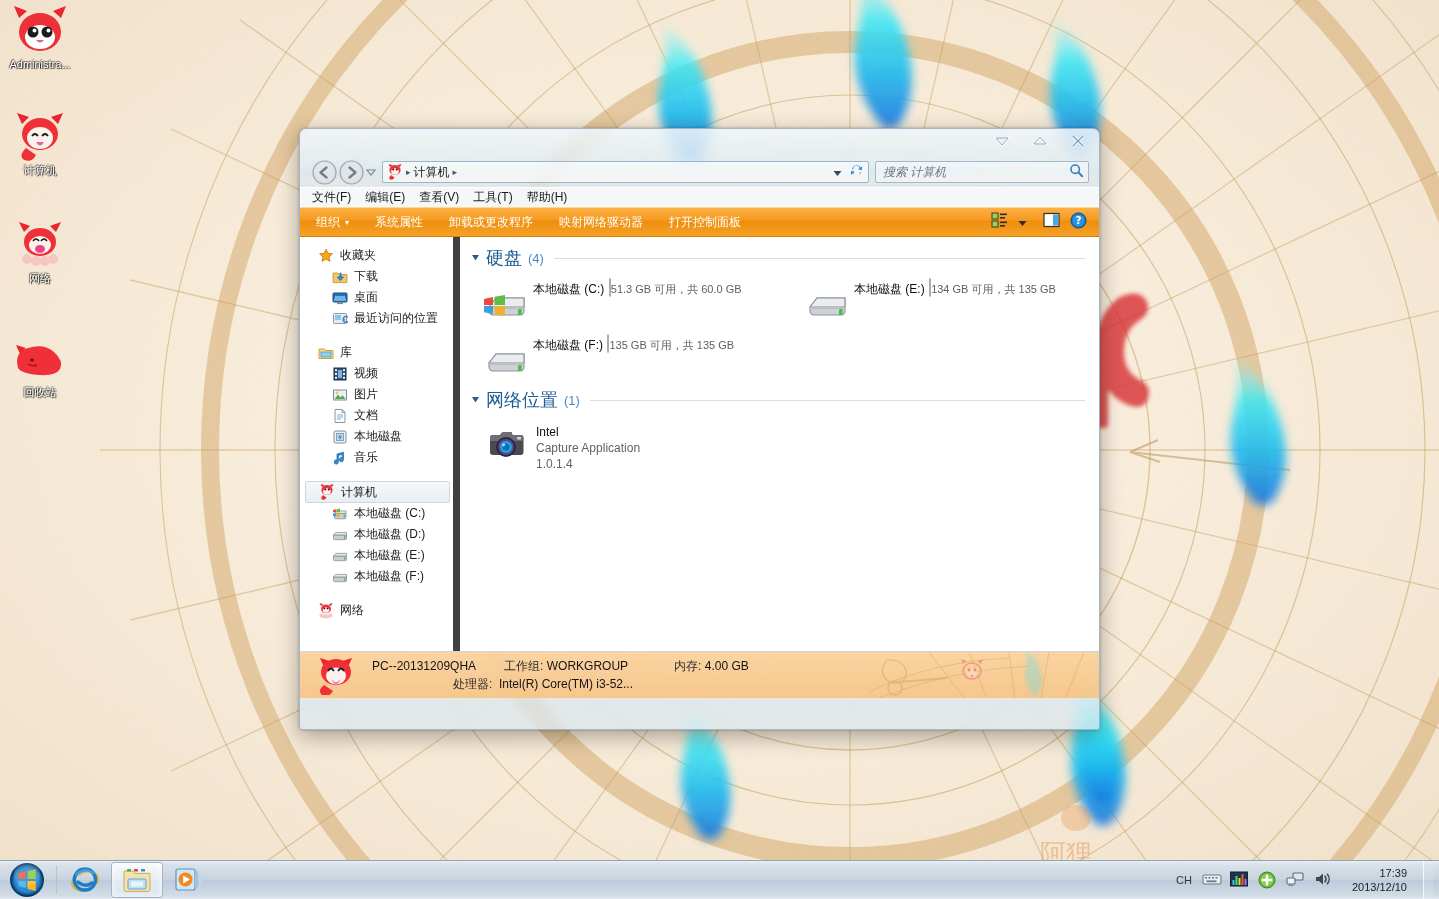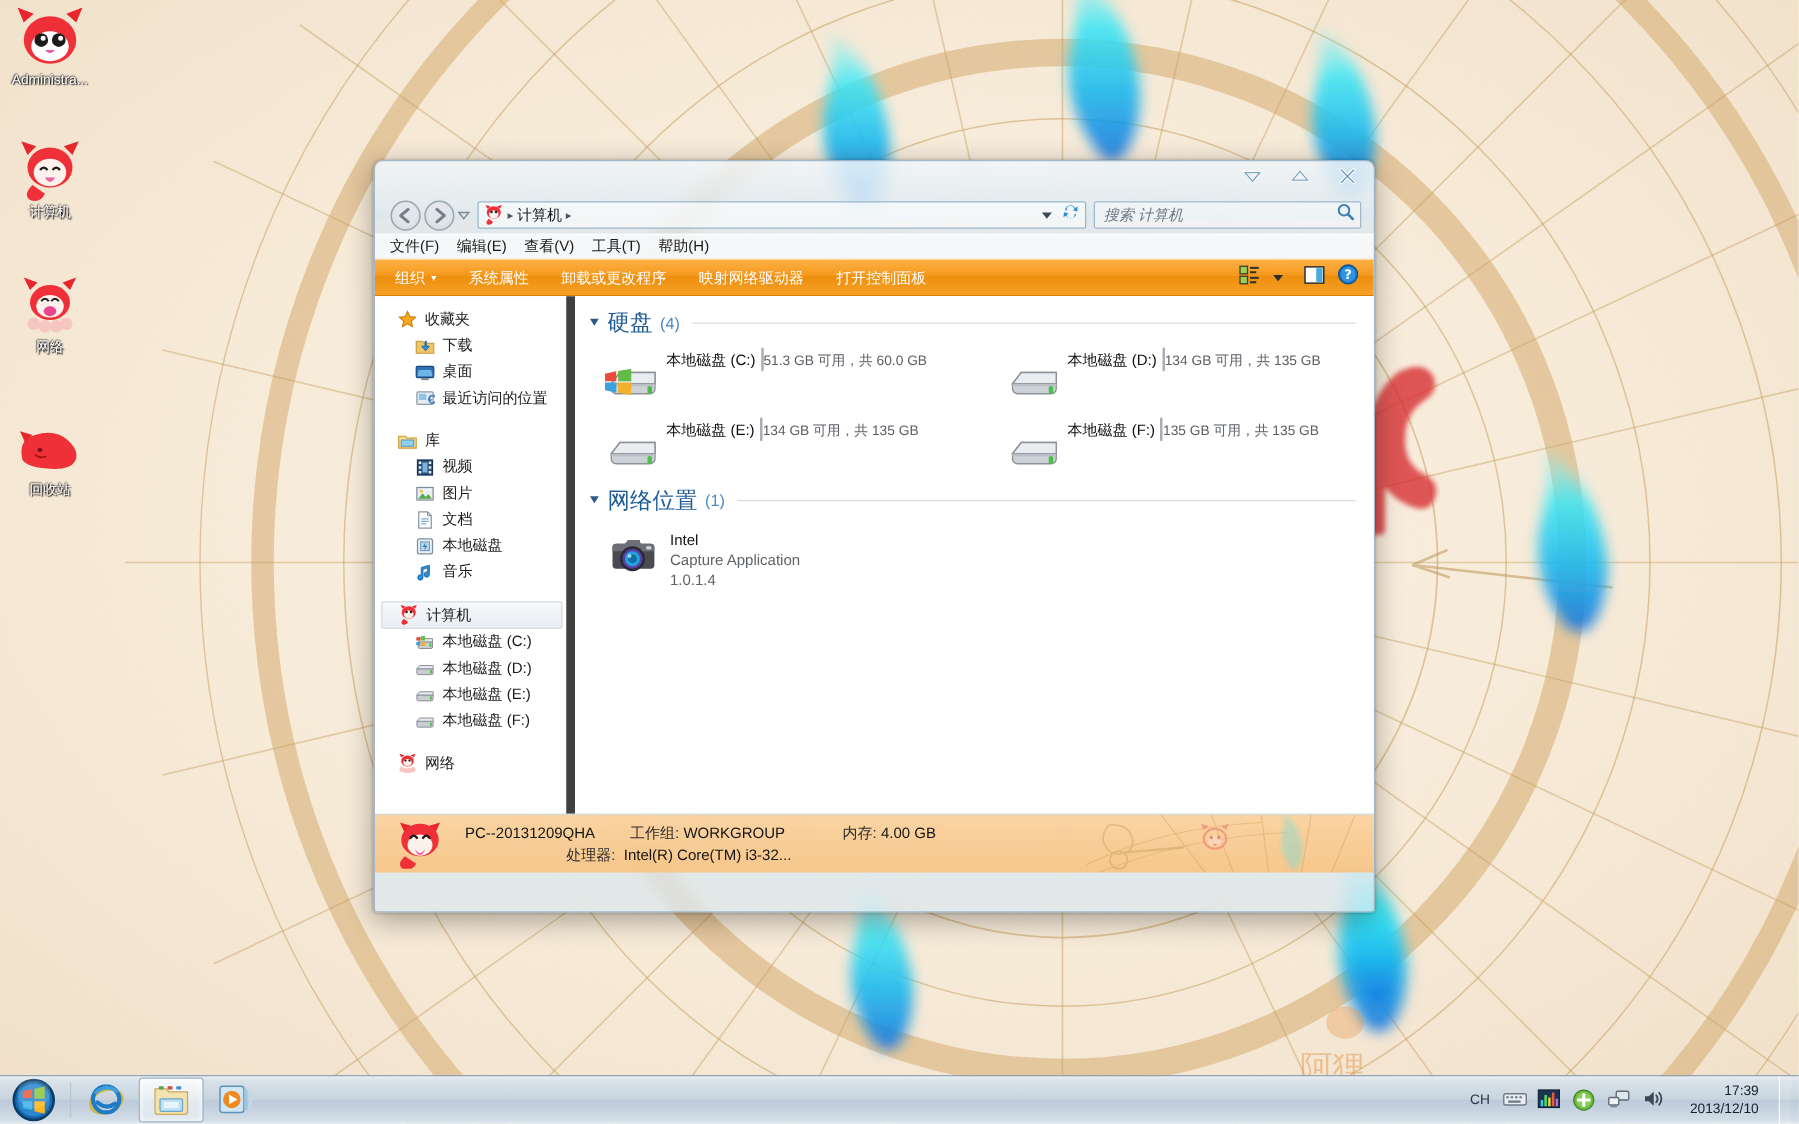--- a/index.html
+++ b/index.html
@@ -742,37 +742,20 @@
             </span>
             <span class="meta">
               <span class="tname">本地磁盘 (C:)</span>
               <span class="gauge">
                 <span class="fill" style="width:14.5%;background:linear-gradient(to bottom,#f6b560,#ef8d12 55%,#f7a835);"></span>
               </span>
               <span class="tcap">51.3 GB 可用，共 60.0 GB</span>
             </span>
           </div>
 
-          <div class="tile">
-            <span class="ico">
-              <svg width="46" height="42" viewBox="0 0 46 42">
-                <path d="M6 22 l7 -9 h28 v13 a4 4 0 0 1 -4 4 H10 a4 4 0 0 1 -4 -4z" fill="#cdd2d7" stroke="#8b9199" stroke-width="1.1"></path>
-                <path d="M6 22 l7 -9 h28 v9z" fill="#e9edef" stroke="#8b9199" stroke-width="1.1"></path>
-                <path d="M6 22 h35 v2 H6z" fill="#b9bfc5"></path>
-                <rect x="35" y="24" width="3.6" height="6" rx="1" fill="#4cbe49"></rect>
-              </svg>
-            </span>
-            <span class="meta">
-              <span class="tname">本地磁盘 (D:)</span>
-              <span class="gauge">
-                <span class="fill" style="width:0.7%;background:#2fb8e8;"></span>
-              </span>
-              <span class="tcap">134 GB 可用，共 135 GB</span>
-            </span>
-          </div>
 
           <div class="tile">
             <span class="ico">
               <svg width="46" height="42" viewBox="0 0 46 42">
                 <path d="M6 22 l7 -9 h28 v13 a4 4 0 0 1 -4 4 H10 a4 4 0 0 1 -4 -4z" fill="#cdd2d7" stroke="#8b9199" stroke-width="1.1"></path>
                 <path d="M6 22 l7 -9 h28 v9z" fill="#e9edef" stroke="#8b9199" stroke-width="1.1"></path>
                 <path d="M6 22 h35 v2 H6z" fill="#b9bfc5"></path>
                 <rect x="35" y="24" width="3.6" height="6" rx="1" fill="#4cbe49"></rect>
               </svg>
             </span>
@@ -881,21 +864,21 @@
             <span class="sb-v">PC--20131209QHA</span>
             <span class="sb-gap"></span>
             <span class="sb-k">工作组:</span>&nbsp;
             <span class="sb-v">WORKGROUP</span>
             <span class="sb-gap" style="width:46px"></span>
             <span class="sb-k">内存:</span>&nbsp;
             <span class="sb-v">4.00 GB</span>
           </div>
           <div id="sbrow2">
             <span class="sb-k">处理器:</span>&nbsp;
-            <span class="sb-v">Intel(R) Core(TM) i3-32...</span>
+            <span class="sb-v">Intel(R) Core(TM) i3-52...</span>
           </div>
         </div>
       </div>
     </div>
   </div>
 
   <div id="taskbar">
     <div id="startorb">
       <svg width="54" height="39" viewBox="0 0 54 39">
         <circle cx="27" cy="19" r="17" fill="#0a3a66"></circle>

